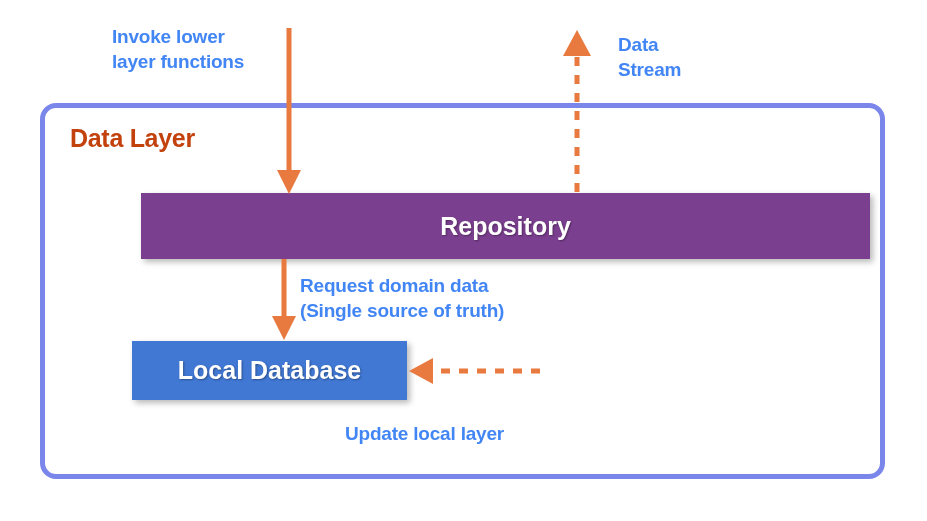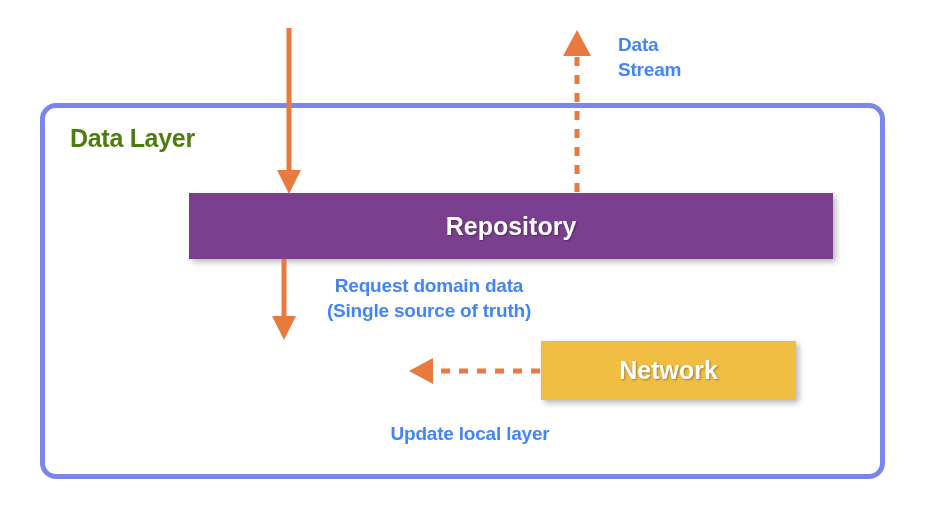--- a/index.html
+++ b/index.html
@@ -21,62 +21,61 @@
   
   .note {
     position: absolute;
     color: #4285f4;
     font-weight: bold;
     font-size: 19px;
     line-height: 25px;
     white-space: pre-line;
     letter-spacing: -0.2px;
   }
-  .note.center { text-align: center; }
+  .note.center { }
 
   
   #data-layer {
     position: absolute;
     left: 40px;
     top: 103px;
     width: 845px;
     height: 376px;
     box-sizing: border-box;
     border: 5px solid #7b86ea;
     border-radius: 16px;
     background: transparent;
   }
   #data-layer-title {
     position: absolute;
     left: 70px;
     top: 124px;
     font-size: 25px;
     font-weight: bold;
-    color: #4d7c0f;
+    color: #c2410c;
     letter-spacing: -0.3px;
   }
 
   
   .box {
     position: absolute;
     display: flex;
     align-items: center;
     justify-content: center;
     color: #ffffff;
     font-weight: bold;
     box-shadow: 3px 3px 6px rgba(0,0,0,0.28);
     text-shadow: 1px 1px 2px rgba(0,0,0,0.35);
     box-sizing: border-box;
   }
   #repository-box {
     left: 141px; top: 193px;
-    width: 644px; height: 66px;
+    width: 729px; height: 66px;
     background: #7b3f8f;
     font-size: 25px;
-    margin-left: 48px;
   }
   #local-database-box {
     left: 132px; top: 341px;
     width: 275px; height: 59px;
     background: #4178d4;
     font-size: 25px;
   }
   #network-box {
     left: 541px; top: 341px;
     width: 255px; height: 59px;
@@ -90,38 +89,40 @@
     left: 0; top: 0;
     width: 927px; height: 521px;
     pointer-events: none;
   }
 </style>
 </head>
 <body>
 
 <div id="canvas">
 
+  <div class="note" style="left:112px; top:24px; width:166px;">Invoke lower
+layer functions</div>
 
   <div class="note" style="left:618px; top:32px; width:120px;">Data
 Stream</div>
 
   <div id="data-layer"></div>
   <div id="data-layer-title">Data Layer</div>
 
   <div class="box" id="repository-box">
     <span>Repository</span>
   </div>
 
   <div class="note center" style="left:300px; top:273px; width:258px;">Request domain data
 (Single source of truth)</div>
 
+  <div class="box" id="local-database-box">
+    <span>Local Database</span>
+  </div>
 
-  <div class="box" id="network-box">
-    <span>Network</span>
-  </div>
 
   <div class="note center" style="left:345px; top:421px; width:250px;">Update local layer</div>
 
   <svg id="arrow-layer" viewBox="0 0 927 521" xmlns="http://www.w3.org/2000/svg">
 
     <g>
       <line x1="289" y1="28" x2="289" y2="178" stroke="#e8793f" stroke-width="5"></line>
       <polygon points="289,194 277,170 301,170" fill="#e8793f"></polygon>
     </g>
 

